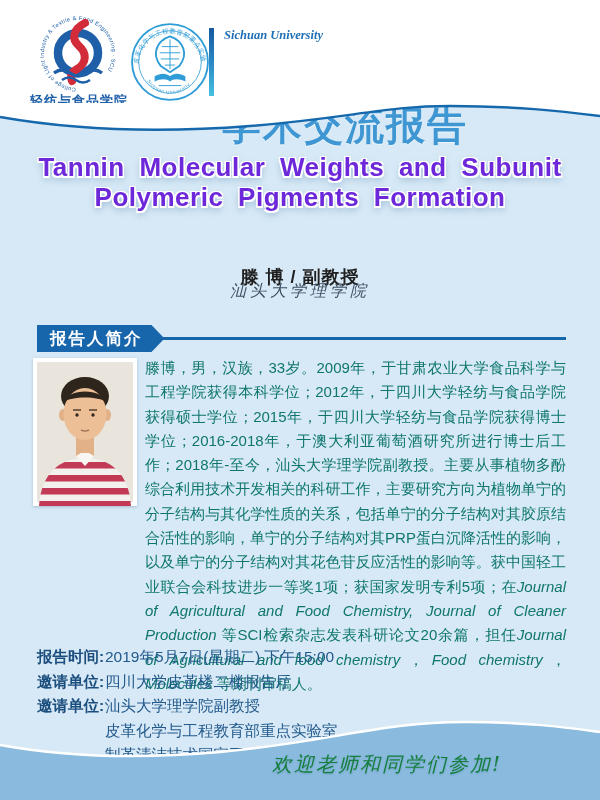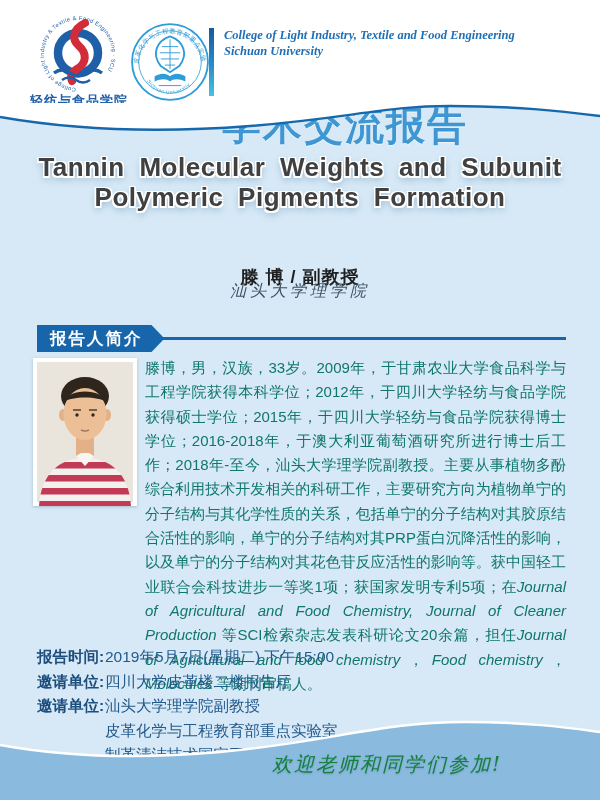--- a/index.html
+++ b/index.html
@@ -18,21 +18,21 @@
   .divider-bar { position:absolute; left:209px; top:28px; width:5px; height:68px;
     background:linear-gradient(180deg,#15599E 0%, #2B8CC9 55%, #46C2E0 100%); }
   .college-en { position:absolute; left:224px; top:27px; width:360px;
     font-family:"Liberation Serif", serif; font-style:italic; font-weight:bold;
     font-size:12.5px; line-height:16px; color:#1E6FB5; }
   .banner-title { position:absolute; left:222px; top:56px; width:370px;
     font-size:39px; font-weight:bold; letter-spacing:2px; color:#3E96D2;
     text-shadow:0 1px 1px rgba(255,255,255,.6);margin-top:43px; }
   
   .talk-title { position:absolute; left:30px; top:152px; width:540px; text-align:center;
-    font-size:26px; font-weight:bold; line-height:30px; color:#404040;
+    font-size:26px; font-weight:bold; line-height:30px; color:#6d28d9;
     word-spacing:7px; letter-spacing:.5px;
     text-shadow:-1.5px -1.5px 0 #fff, 1.5px -1.5px 0 #fff, -1.5px 1.5px 0 #fff,
                 1.5px 1.5px 0 #fff, 0 4px 7px rgba(110,150,185,.75); }
   .speaker-name { position:absolute; left:0; top:257px; width:600px; text-align:center;
     font-size:18px; font-weight:bold; color:#1f1f1f; letter-spacing:1px;margin-top:8px; }
   .speaker-affil { position:absolute; left:0; top:281px; width:600px; text-align:center;
     font-family:"DejaVu Serif", serif; font-style:italic;
     font-size:16px; color:#3D4F63; letter-spacing:4px; }
   
   .section-line { position:absolute; left:140px; top:337px; width:426px; height:2.5px; background:#1766AB; }
@@ -95,21 +95,20 @@
       <textPath href="#labBottom" startOffset="14">Sichuan University</textPath>
     </text>
     <path d="M39,14 C33,16 28,20 26,26 C24,32 26,38 30,43 L39,49 L48,43 C52,38 54,32 52,26 C50,20 45,16 39,14 Z" fill="none" stroke="#2E9CD6" stroke-width="1.8"></path>
     <path d="M31,24 L47,24 M29,30 L49,30 M30,36 L48,36 M34,42 L44,42 M39,17 L39,46" stroke="#2E9CD6" stroke-width="0.9" fill="none"></path>
     <path d="M24,53 C30,49 36,50 39,53 C42,50 48,49 54,53 L54,58 C48,55 42,55 39,58 C36,55 30,55 24,58 Z" fill="#2E9CD6"></path>
     <path d="M28,62 L50,62" stroke="#2E9CD6" stroke-width="0.9"></path>
   </svg>
 
   <div class="divider-bar"></div>
   <div class="college-en">
-    <div>College of Light Industry, Textile and Food Engineering</div>
     <div>Sichuan University</div>
   </div>
   <div class="banner-title">学术交流报告</div>
 
   <svg class="top-wave" viewBox="0 0 600 36" preserveAspectRatio="none">
     <path d="M0,14 C80,28 160,30 250,23 C350,15 385,3 450,3 C515,3 560,8 600,13 L600,0 L0,0 Z" fill="#ffffff"></path>
     <path d="M0,14 C80,28 160,30 250,23 C350,15 385,3 450,3 C515,3 560,8 600,13" fill="none" stroke="#1668AC" stroke-width="2.4"></path>
   </svg>
 
   <div class="talk-title">

